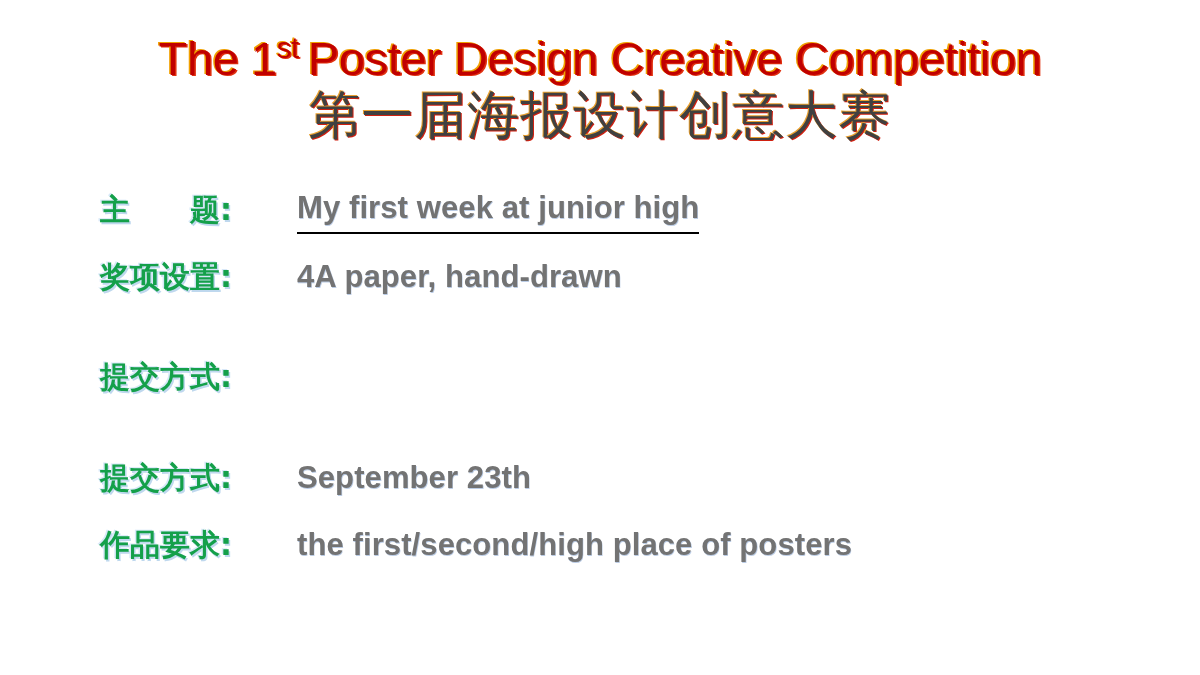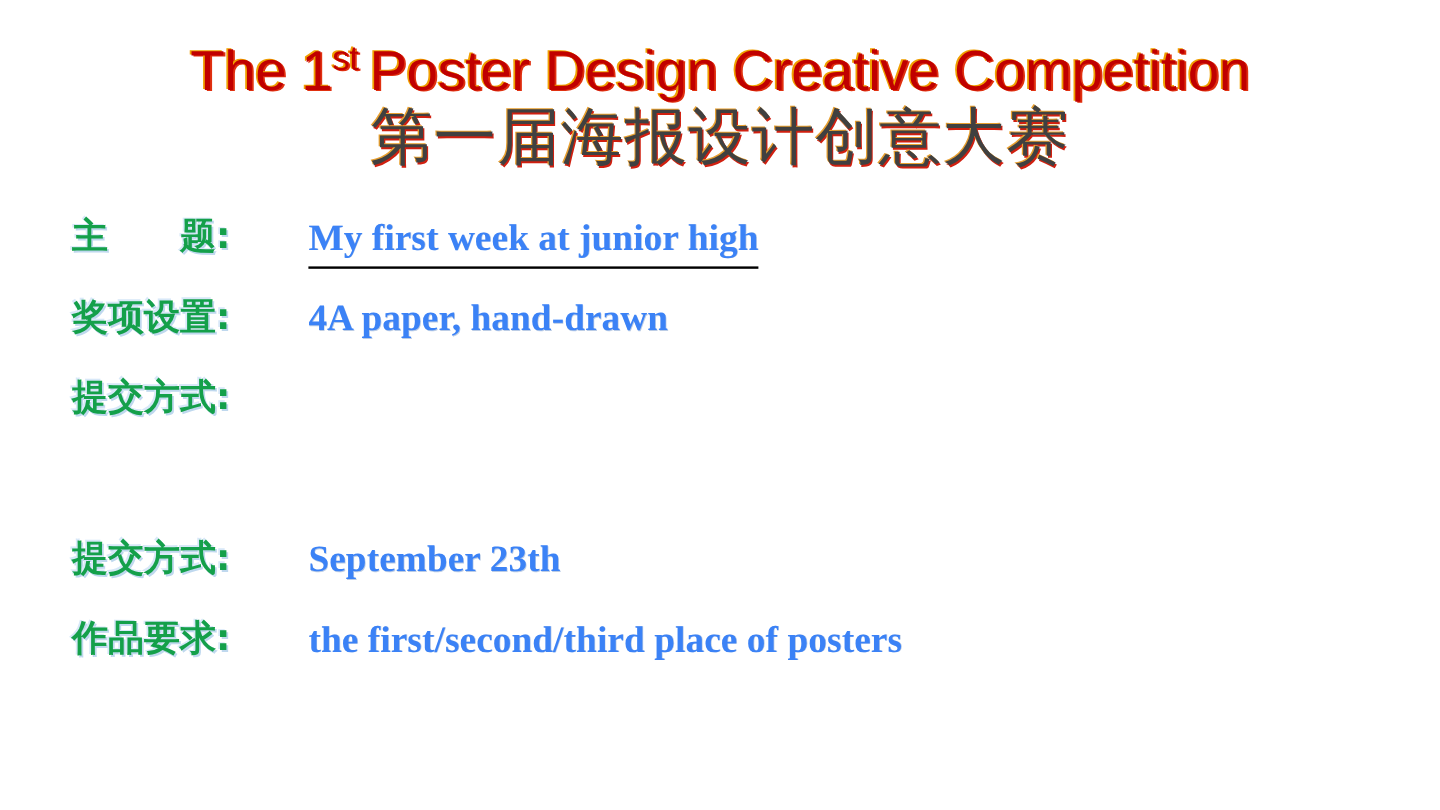--- a/index.html
+++ b/index.html
@@ -63,47 +63,48 @@
   .fields {
     position: absolute;
     top: 176px;
     left: 0;
     width: 1200px;
   }
 
   .row {
     position: relative;
     display: flex;
-    align-items: flex-start;
+    align-items: center;
     height: 67px;
+    padding-left: 40px;
   }
   .row.tall { height: 134px; }
 
   .label {
     flex: 0 0 auto;
     width: 185px;
     margin-left: 60px;
     font-family: "DejaVu Sans", "Liberation Sans", sans-serif;
     font-weight: bold;
     font-size: 30px;
     line-height: 44px;
     color: #14A04A;
     text-shadow: -1.5px -1.5px 0 #D8E8F8, 1.5px 1.5px 0 #BFD8EE;
     white-space: pre;
     letter-spacing: 0px;
   }
 
   .value {
     flex: 1 1 auto;
     padding-left: 12px;
-    font-family: Liberation Serif, serif;
+    font-family: Liberation Sans, sans-serif;
     font-weight: bold;
     font-size: 31px;
     line-height: 44px;
-    color: #3b82f6;
+    color: #737373;
     letter-spacing: 0.1px;
     text-shadow: 0.6px 0.6px 0 rgba(60,110,180,0.35);
   }
   .value .u {
     display: inline-block;
     border-bottom: 2px solid #000000;
     padding-bottom: 2px;
   }
   .value .line2 {
     display: block;
@@ -137,17 +138,17 @@
       <div class="label">提交方式:</div>
     </div>
 
     <div class="row">
       <div class="label">提交方式:</div>
       <div class="value">September 23th</div>
     </div>
 
     <div class="row">
       <div class="label">作品要求:</div>
-      <div class="value">the first/second/third place of posters</div>
+      <div class="value">the first/second/high place of posters</div>
     </div>
 
   </div>
 </div>
 
 </body></html>

